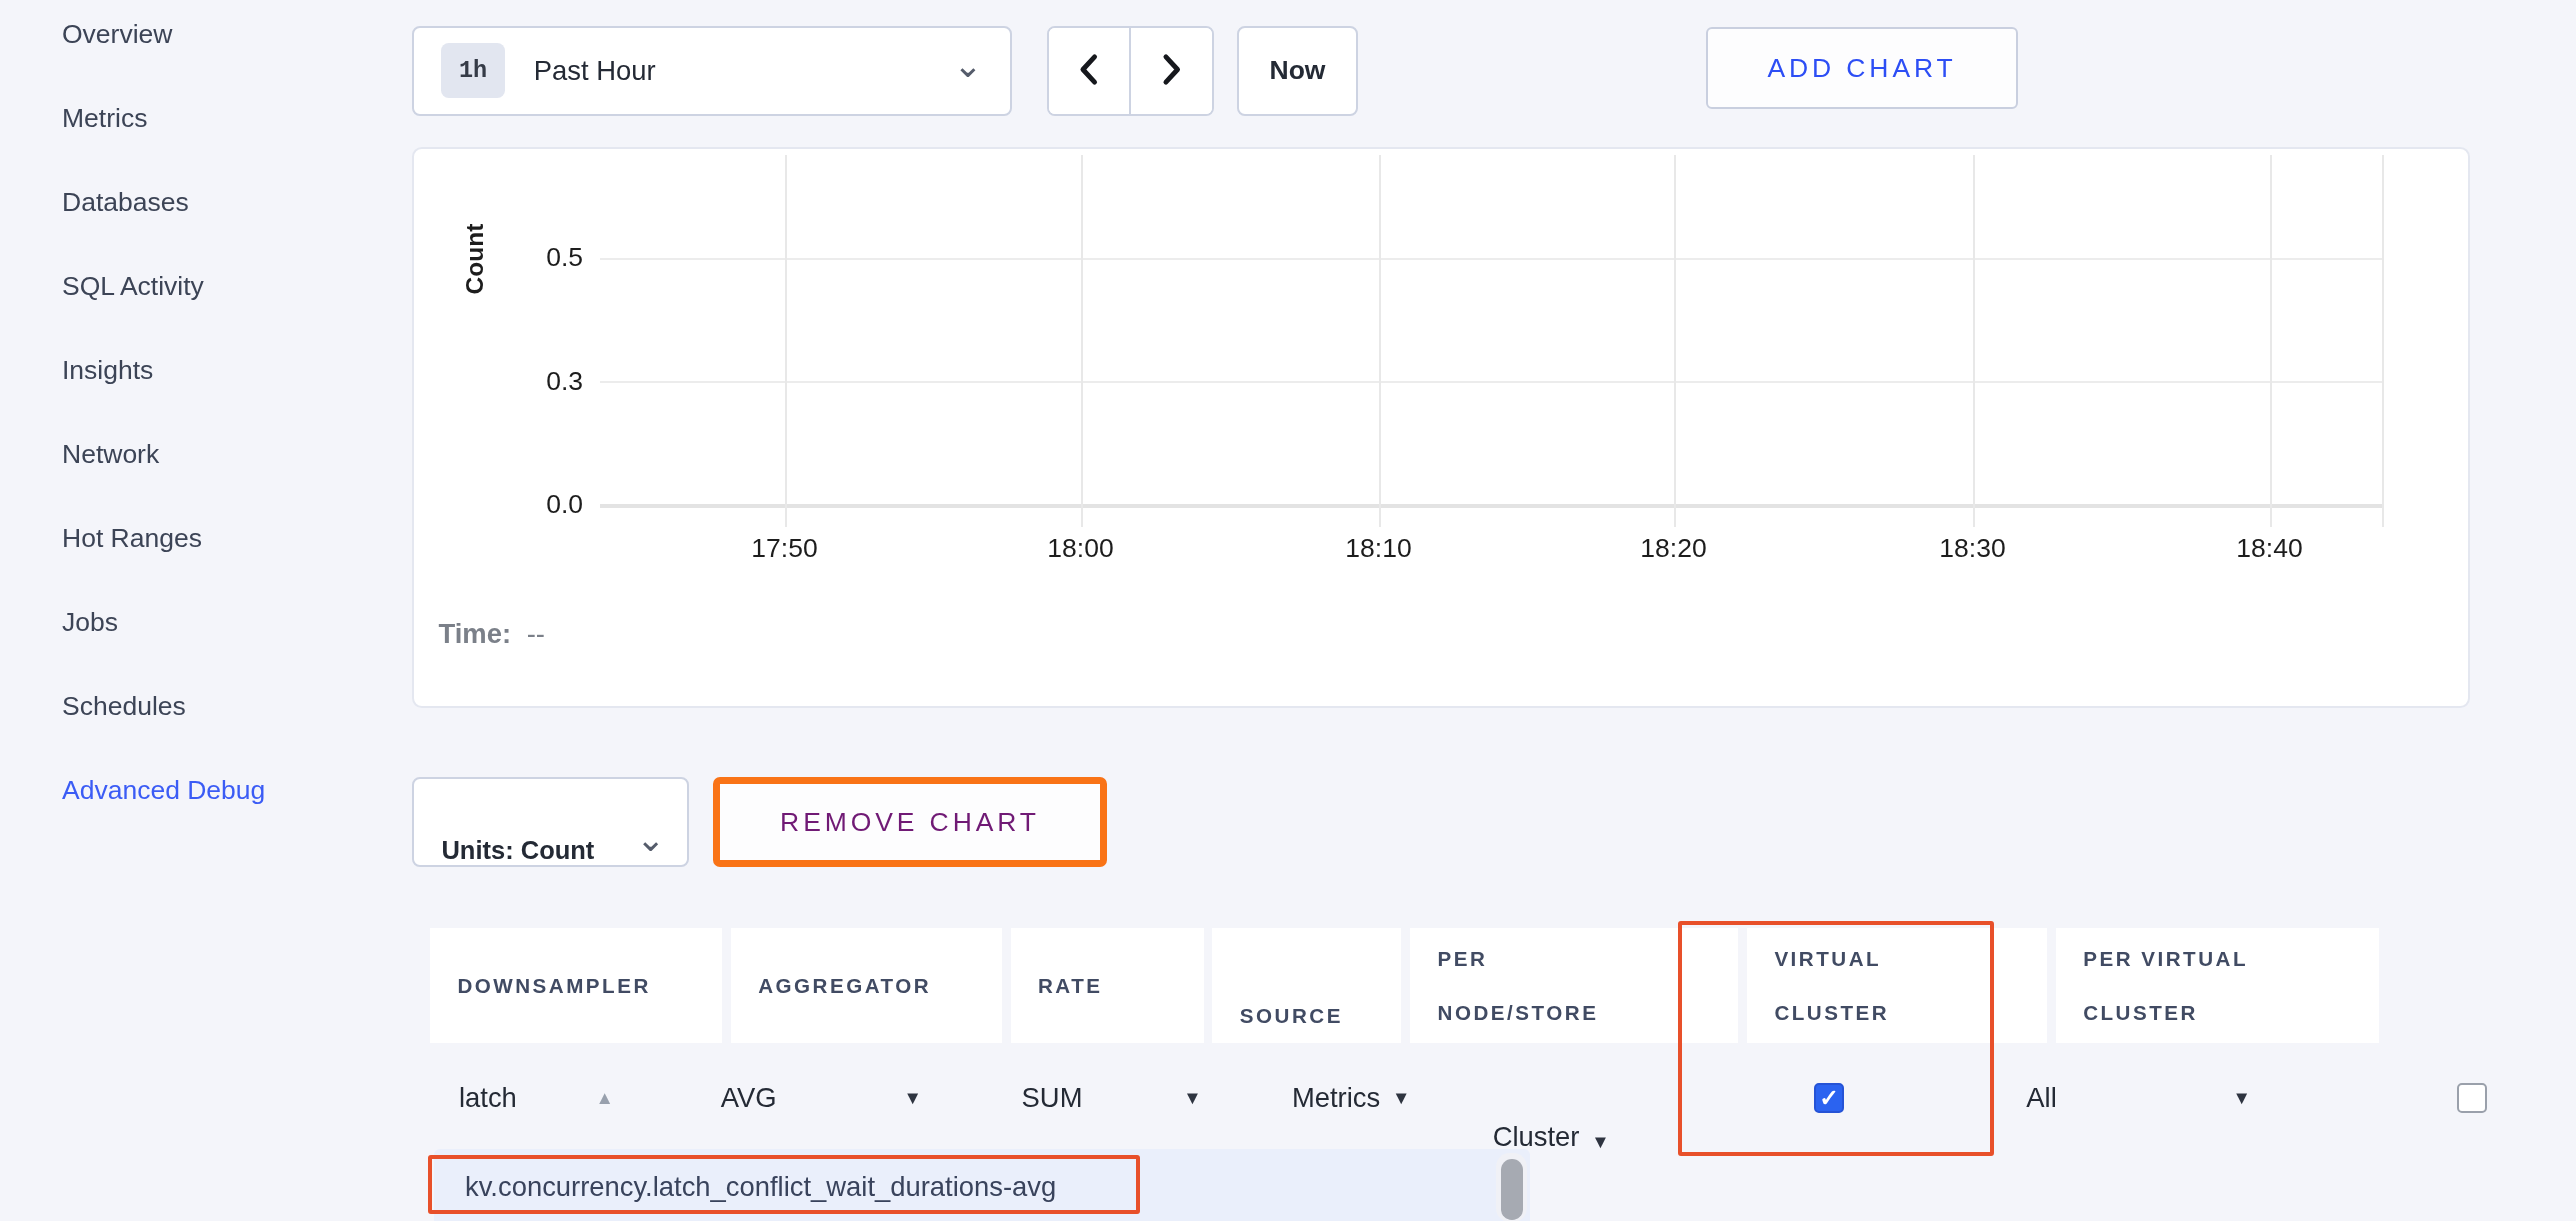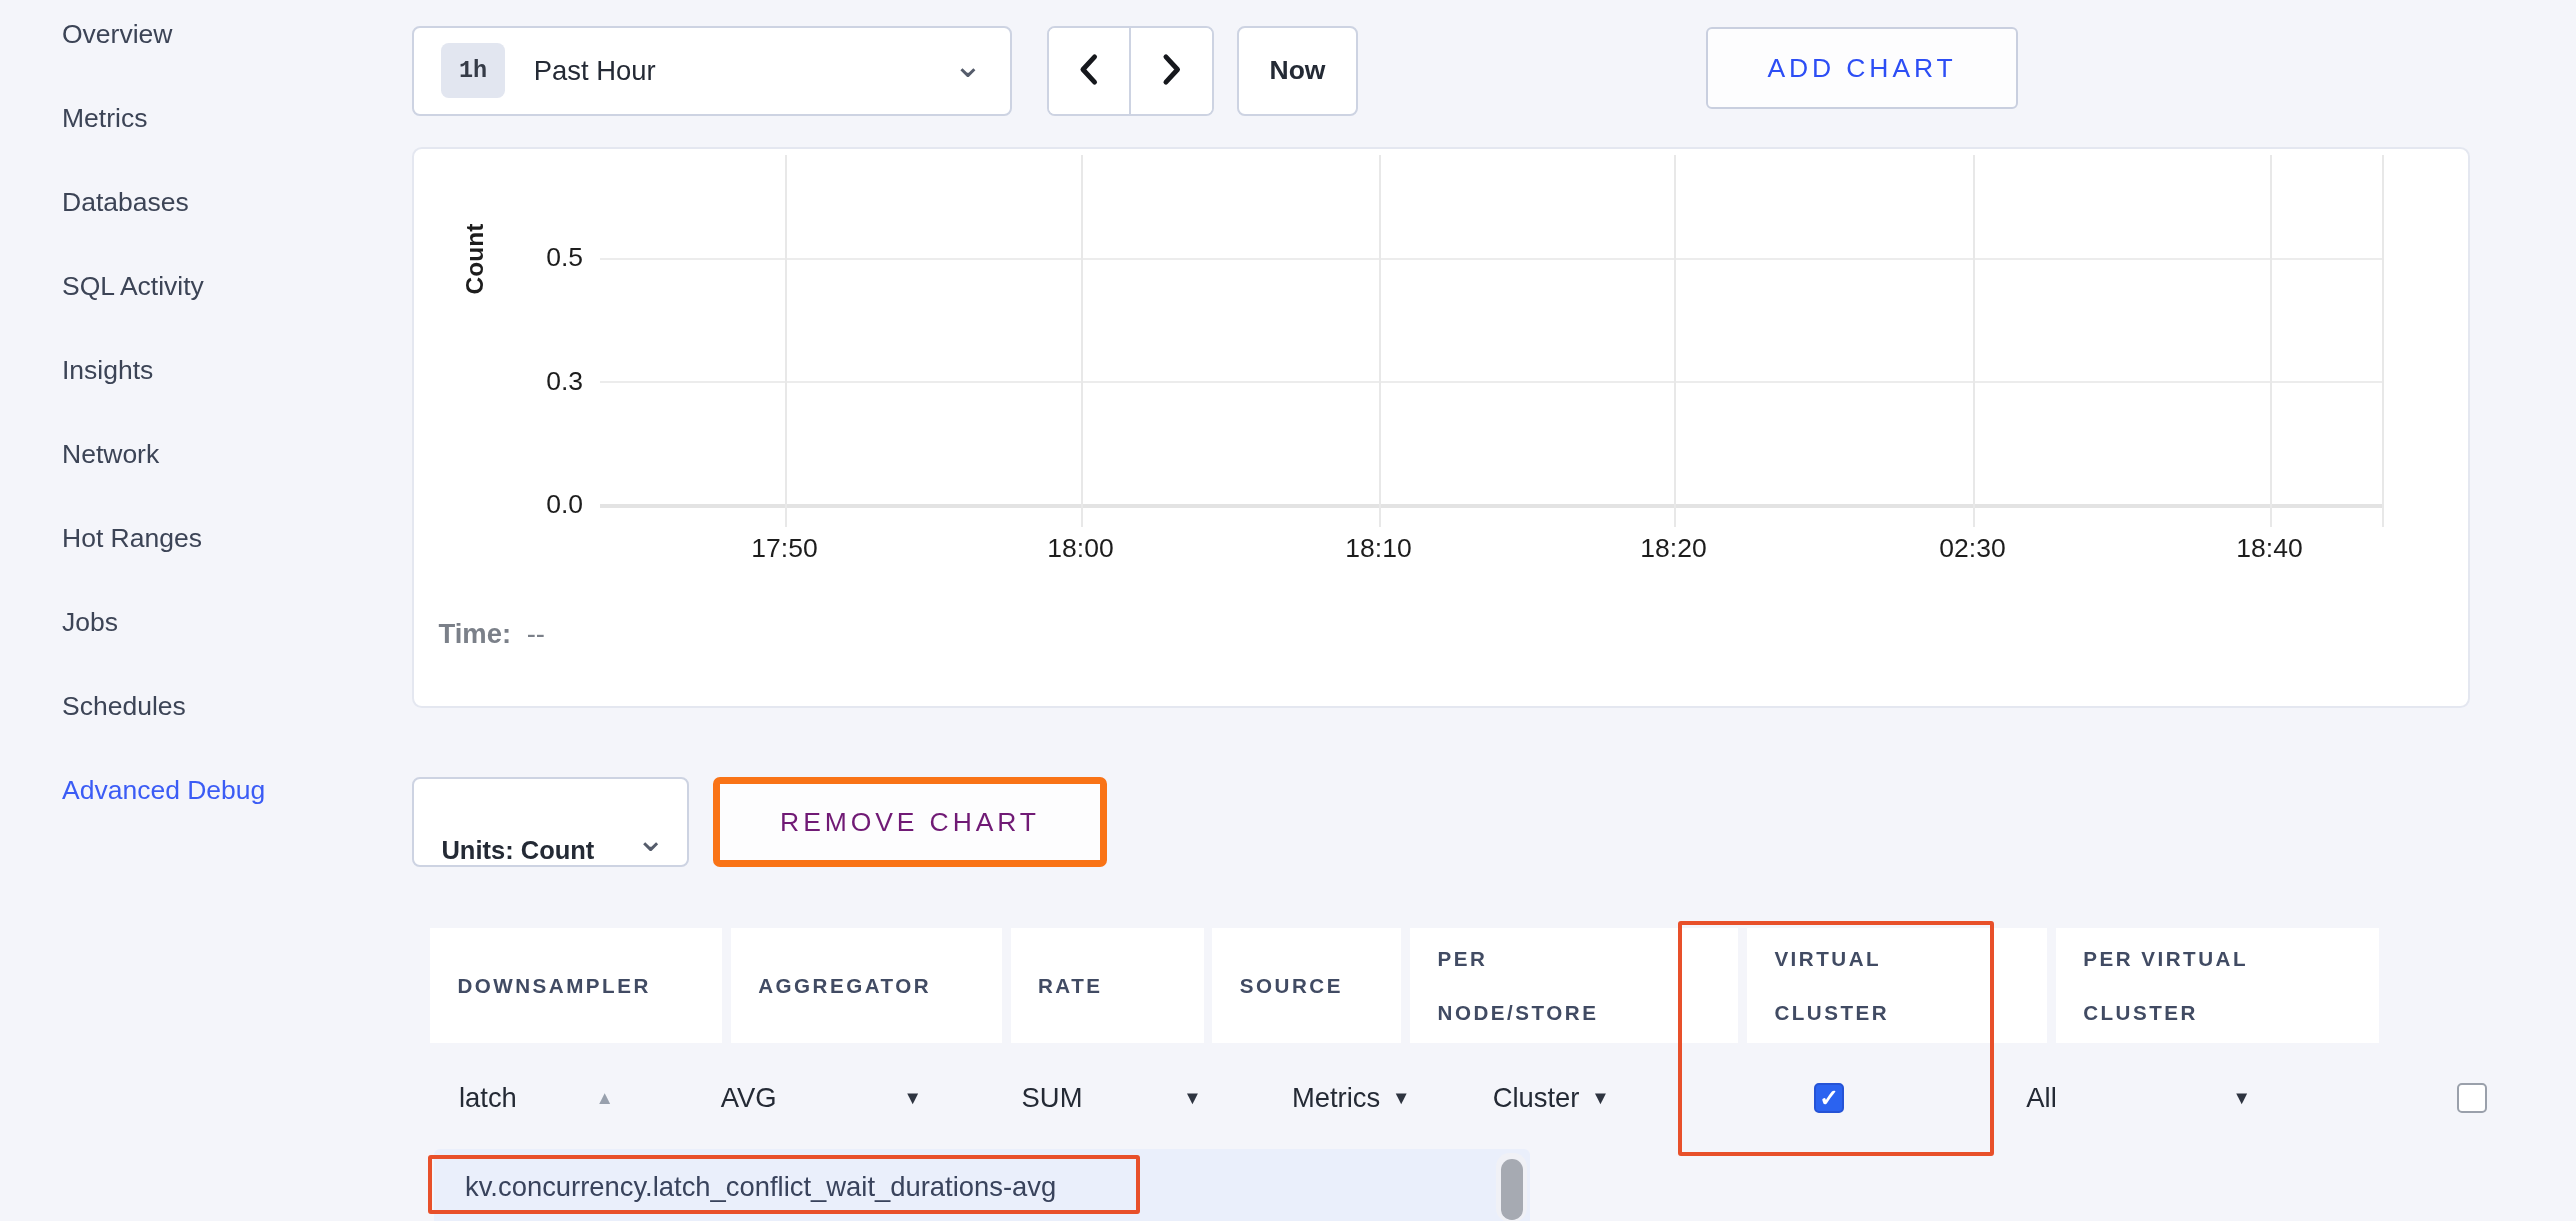--- a/index.html
+++ b/index.html
@@ -85,21 +85,21 @@
   .thead, .trow { position: absolute; left: 430px; display: flex; gap: 8.8px; }
   .thead { top: 928px; }
   .trow  { top: 1043px; }
   .hcell {
     height: 115px; background: #fff; display: flex; align-items: center;
     padding-left: 27.4px; font-size: 20.6px; font-weight: bold; letter-spacing: 2.5px;
     color: #414b63; line-height: 2.6;
   }
   .rcell { height: 110px; display: flex; align-items: center; font-size: 27.4px; color: #242a35; }
   .c1 { width: 246px; } .c2 { width: 292px; } .c3 { width: 271px; }
-  .c4 { width: 193px; } .c5 { width: 189px; } .c6 { width: 328px; }
+  .c4 { width: 193px; } .c5 { width: 189px; align-items: flex-end; } .c6 { width: 328px; }
   .c7 { width: 300px; } .c8 { width: 323px; }
   .hcell.c1 span { display: inline-block; max-width: 127px; }
   .hcell.c6 span { display: inline-block; max-width: 167px; }
   .hcell.c7 span { display: inline-block; max-width: 147px; }
   .hcell.c8 span { display: inline-block; max-width: 181px; }
   .rcell.c1 { justify-content: space-between; padding: 0 62px 0 29px; cursor: text; }
   .rcell.c2, .rcell.c3 { justify-content: space-between; padding: 0 55px 0 36px; cursor: pointer; }
   .rcell.c4 { padding-left: 26.5px; gap: 11.8px; cursor: pointer; }
   .rcell.c5 { padding-left: 25.5px; gap: 11.8px; cursor: pointer; }
   .rcell.c6, .rcell.c8 { justify-content: center; }
@@ -192,21 +192,21 @@
   <div class="vline" style="left: 965px;"></div>
   <div class="vline" style="left: 1260px;"></div>
   <div class="vline" style="left: 1559px;"></div>
   <div class="vline" style="left: 1856px;"></div>
   <div class="vline" style="left: 1968px;"></div>
 
   <div class="xtick" style="left: 302px;">17:50</div>
   <div class="xtick" style="left: 598px;">18:00</div>
   <div class="xtick" style="left: 896px;">18:10</div>
   <div class="xtick" style="left: 1191px;">18:20</div>
-  <div class="xtick" style="left: 1490px;">02:30</div>
+  <div class="xtick" style="left: 1490px;">18:30</div>
   <div class="xtick" style="left: 1787px;">18:40</div>
 
   <div class="time-footer">
     <span class="t-label">Time:</span><span>--</span>
   </div>
 </div>
 
 <div class="units-select">
   <span class="u-label">Units: Count</span>
   <span class="chev">⌄</span>

